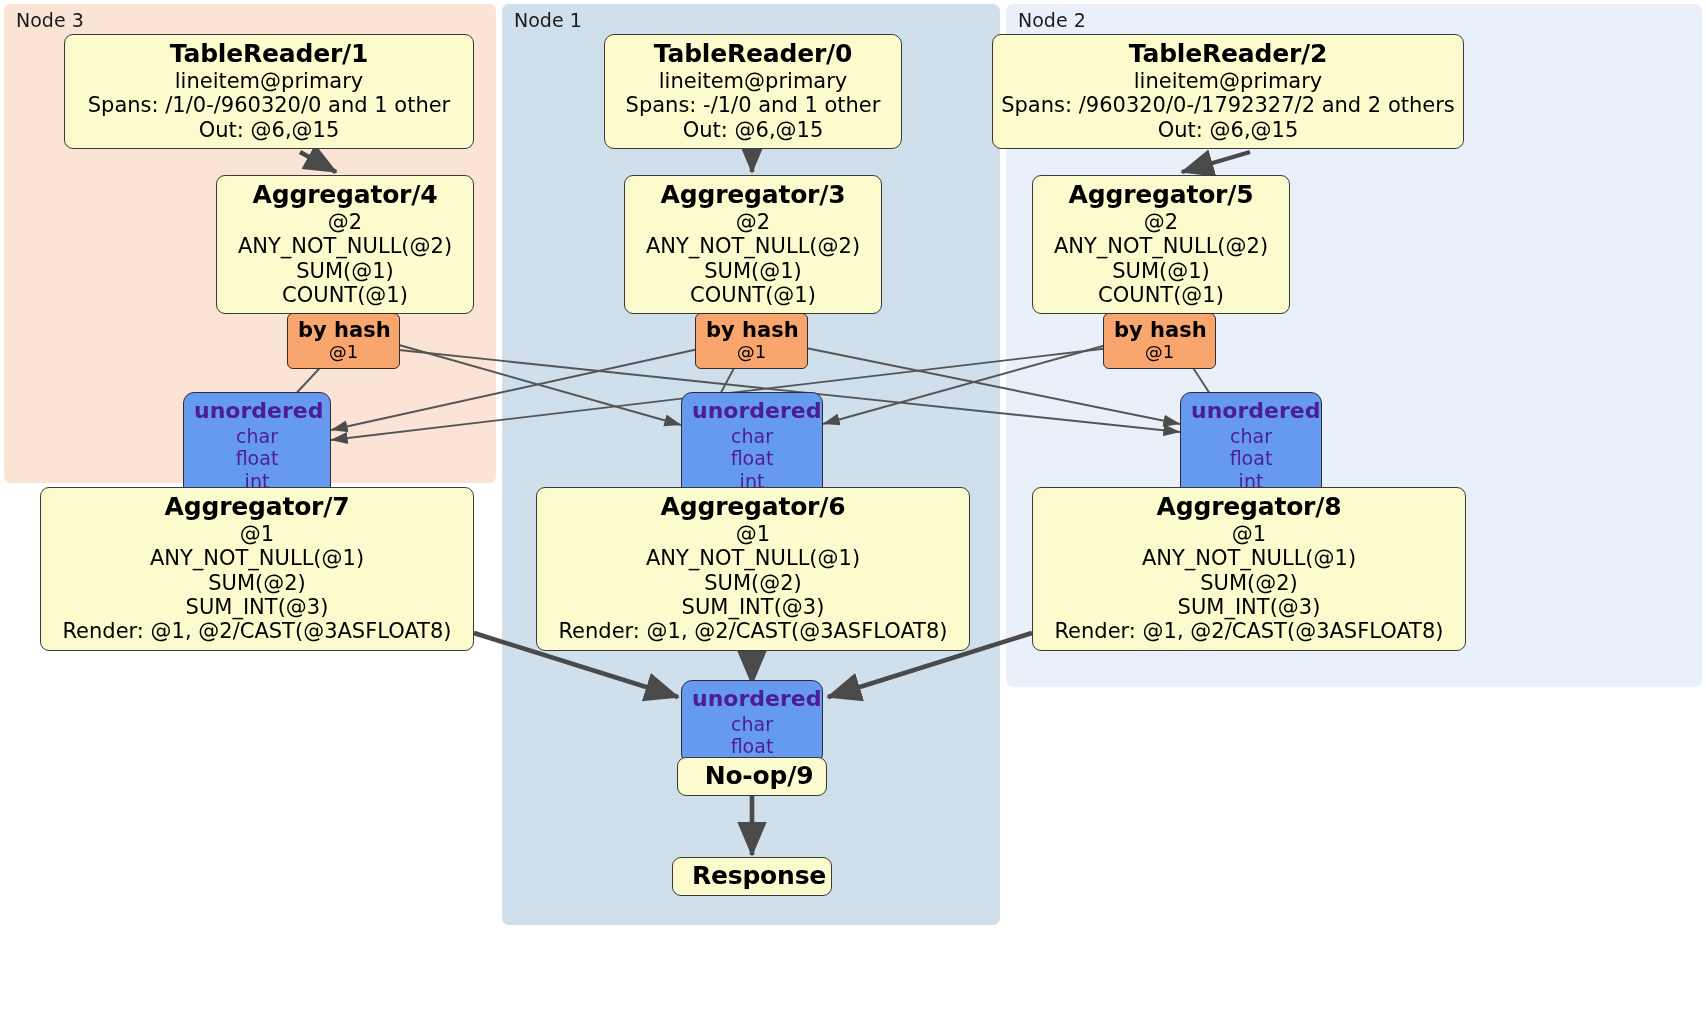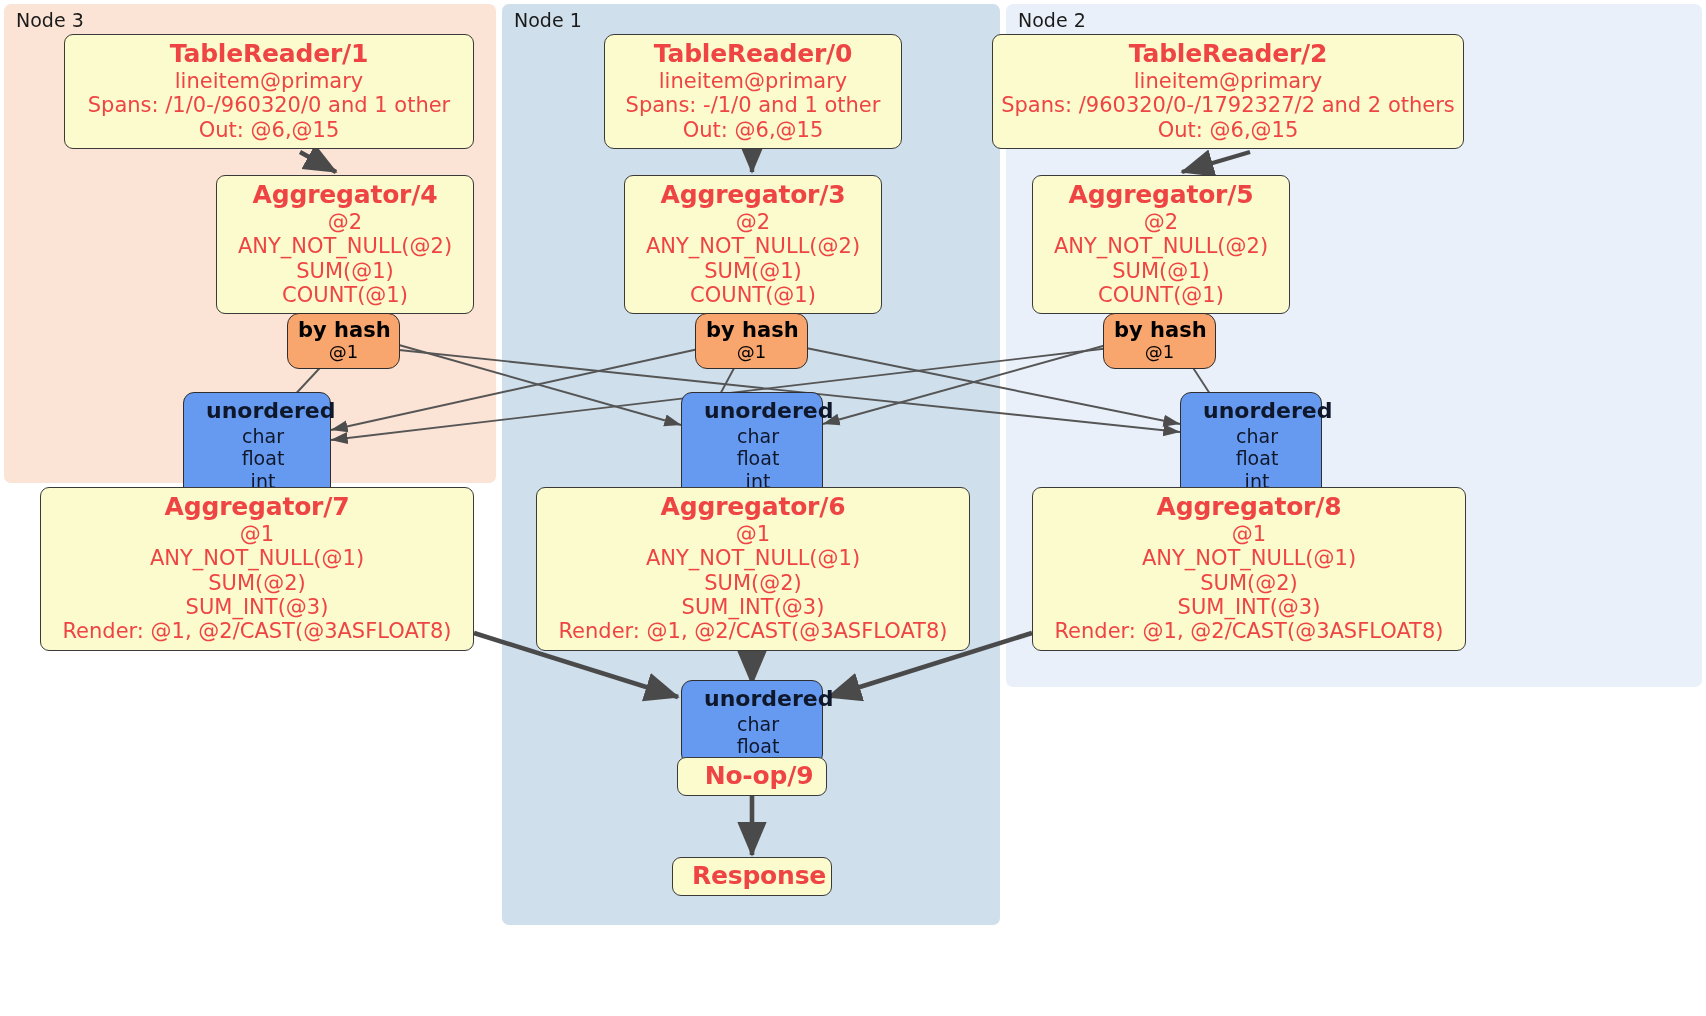--- a/index.html
+++ b/index.html
@@ -46,21 +46,21 @@
   }
 
   
   .proc {
     position: absolute;
     box-sizing: border-box;
     background: #fbfbcd;
     border: 1.6px solid #3a3a3a;
     border-radius: 9px;
     text-align: center;
-    color: #ef4444;
+    color: #000000;
     padding: 4px 8px 6px 8px;
     line-height: 1.16;
     white-space: nowrap;
   }
   .proc .ttl {
     font-weight: bold;
     font-size: 25px;
     letter-spacing: -0.2px;
     display: block;
     margin-bottom: 1px;
@@ -77,21 +77,21 @@
   .proc.compact .ttl {
     margin-bottom: 0;
   }
 
   
   .router {
     position: absolute;
     box-sizing: border-box;
     background: #f8a66e;
     border: 1.5px solid #2e2e2e;
-    border-radius: 12px;
+    border-radius: 6px;
     text-align: center;
     color: #000;
     line-height: 1.15;
     padding: 4px 10px 5px 10px;
     white-space: nowrap;
   }
   .router .ttl {
     font-weight: bold;
     font-size: 21px;
     display: block;
@@ -102,23 +102,23 @@
   }
 
   
   .sync {
     position: absolute;
     box-sizing: border-box;
     background: #6699f0;
     border: 1.5px solid #2e2e2e;
     border-radius: 11px;
     text-align: center;
-    color: #0f172a;
+    color: #4c1d95;
     line-height: 1.18;
-    padding: 5px 10px 6px 22px;
+    padding: 5px 10px 6px 10px;
     white-space: nowrap;
   }
   .sync .ttl {
     font-weight: bold;
     font-size: 22px;
     display: block;
     margin-bottom: 1px;
   }
   .sync .ln {
     font-size: 19px;

